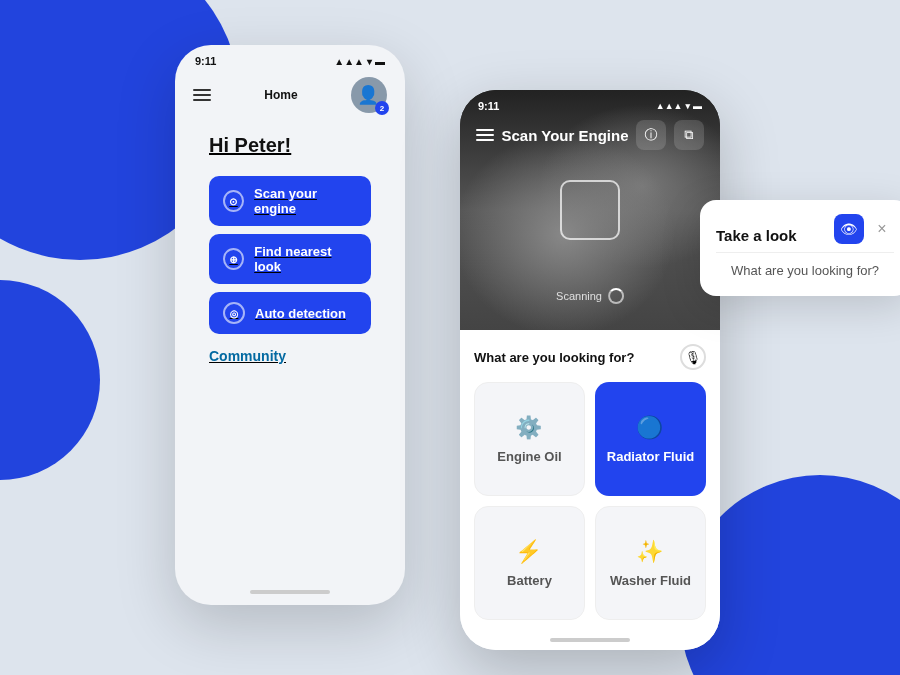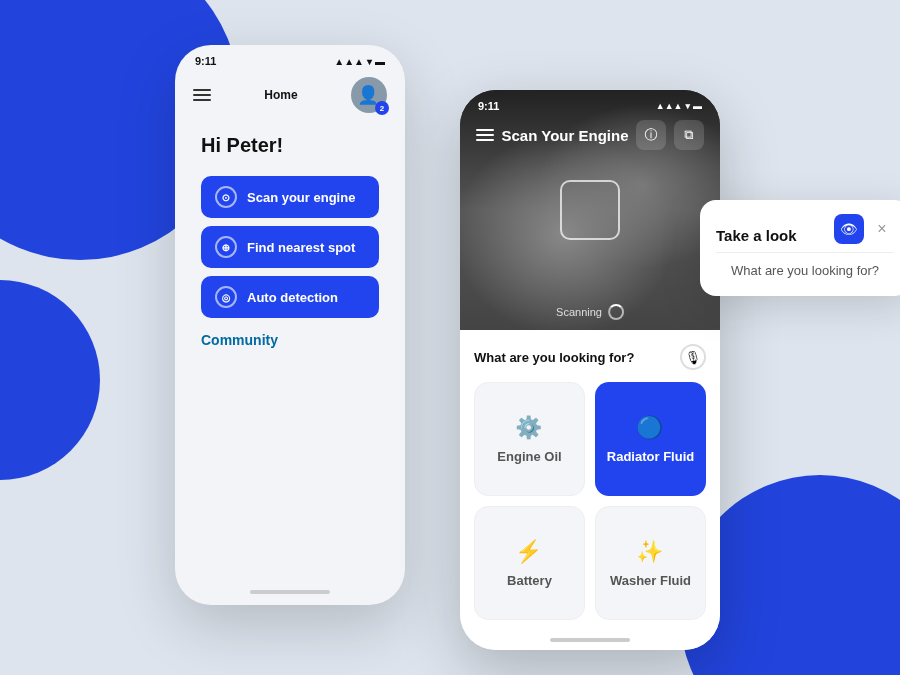--- a/index.html
+++ b/index.html
@@ -107,22 +107,23 @@
       background: #2244ee;
       border-radius: 50%;
       font-size: 8px;
       color: white;
       display: flex;
       align-items: center;
       justify-content: center;
       font-weight: 700;
     }
     .phone1-content {
-      padding: 10px 26px;
+      padding: 10px 34px;
       flex: 1;
+      text-decoration: underline;
     }
     .greeting {
       font-size: 20px;
       font-weight: 800;
       color: #111;
       line-height: 1.25;
       margin-bottom: 18px;
     }
     .action-btn {
       display: flex;
@@ -273,21 +274,21 @@
       left: 50%;
       transform: translate(-50%, -50%);
       width: 60px;
       height: 60px;
       border: 2px solid rgba(255,255,255,0.7);
       border-radius: 10px;
       z-index: 3;
     }
     .scan-status {
       position: absolute;
-      bottom: 10px;
+      bottom: 26px;
       left: 50%;
       transform: translateX(-50%);
       display: flex;
       align-items: center;
       gap: 6px;
       font-size: 11px;
       color: rgba(255,255,255,0.8);
       z-index: 3;
     }
     .scan-dot {
@@ -469,21 +470,21 @@
   <div class="phone1-content">
     <div class="greeting">
       <div>Hi Peter!</div>
     </div>
     <div class="action-btn">
       <div class="btn-icon">⊙</div>
       <span>Scan your engine</span>
     </div>
     <div class="action-btn">
       <div class="btn-icon">⊕</div>
-      <span>Find nearest spot</span>
+      <span>Find nearest look</span>
     </div>
     <div class="action-btn">
       <div class="btn-icon">◎</div>
       <span>Auto detection</span>
     </div>
     <div class="community-title">Community</div>
   </div>
   <div class="phone1-home-bar">
     <div class="home-bar"></div>
   </div>

